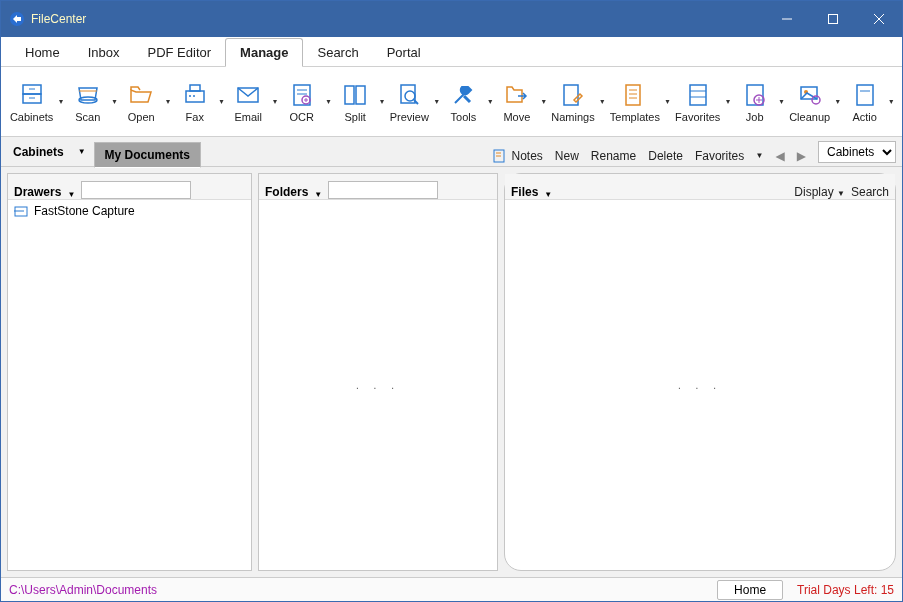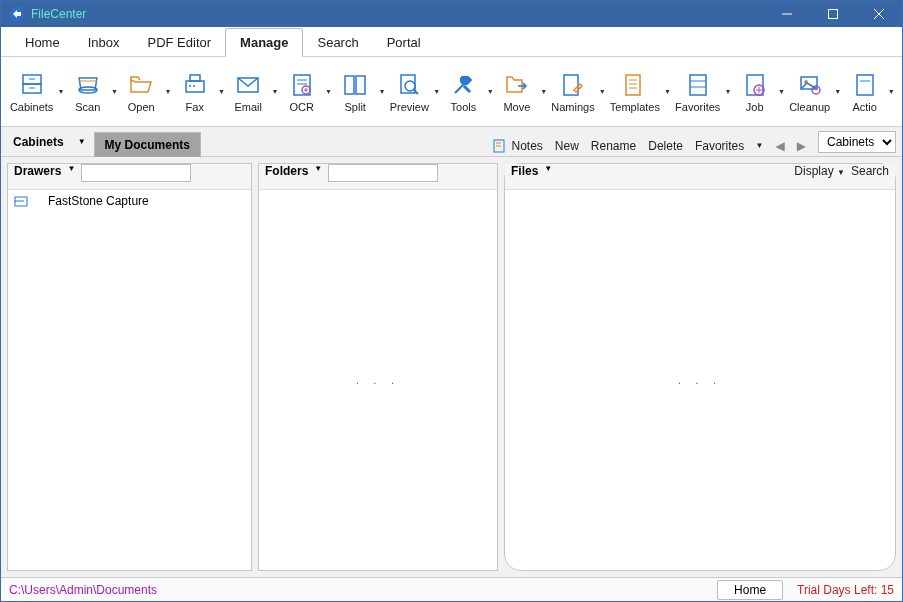--- a/index.html
+++ b/index.html
@@ -1,18 +1,18 @@
 <!DOCTYPE html>
 <html><head>
 <meta charset="utf-8">
 <style>
 * { box-sizing: border-box; margin: 0; padding: 0; font-family: "Segoe UI", Tahoma, sans-serif; font-size: 12px; }
 body { background: #fff; }
 .window { width: 903px; height: 602px; border: 1px solid #3a6ab0; display: flex; flex-direction: column; overflow: hidden; }
-.titlebar { height: 26px; background: #3865a4; color: #5eead4; display: flex; align-items: center; padding: 0 0 0 8px; }
+.titlebar { height: 36px; background: #3865a4; color: #fef9c3; display: flex; align-items: center; padding: 0 0 0 8px; }
 .titlebar .appicon { width: 16px; height: 16px; margin-right: 6px; }
 .titlebar .title { font-size: 12px; flex: 0 0 auto; }
 .titlebar .spacer { flex: 1; }
 .titlebar .winbtn { width: 46px; height: 30px; display: flex; align-items: center; justify-content: center; cursor: pointer; }
 .titlebar .winbtn svg { stroke: #fff; }
 .menubar { height: 30px; background: #fff; border-bottom: 1px solid #d0d0d0; display: flex; align-items: flex-end; padding: 0 10px; }
 .menubar .tab { padding: 6px 14px; font-size: 13px; color: #222; cursor: pointer; }
 .menubar .tab.active { font-weight: 700; border: 1px solid #bbb; border-bottom: 1px solid #fff; border-top-left-radius: 3px; border-top-right-radius: 3px; position: relative; top: 1px; background: #fff; }
 .toolbar { height: 70px; background: #fff; border-bottom: 1px solid #d0d0d0; display: flex; align-items: center; padding: 4px 6px; overflow: hidden; position: relative; }
 .tbtn { display: flex; flex-direction: column; align-items: center; justify-content: center; min-width: 44px; padding: 2px 4px; cursor: pointer; }
@@ -26,28 +26,28 @@
 .sub-left .doctab { background: #a3a3a3; border: 1px solid #bbb; border-bottom: 1px solid #fff; padding: 5px 10px; font-size: 12px; font-weight: 700; position: relative; top: 3px; }
 .sub-right { margin-left: auto; display: flex; align-items: flex-end; gap: 12px; }
 .sub-right .link { font-size: 12px; color: #222; cursor: pointer; display:flex; align-items:center; gap:4px; }
 .sub-right .arrow { color: #888; cursor: pointer; font-size: 12px; }
 .sub-right select { font-size: 12px; border: 1px solid #bbb; background: #fff; padding: 2px 4px; height: 22px; width: 78px; }
 .cols { flex: 1; display: flex; background: #f1f1f1; padding: 6px; gap: 6px; overflow: hidden; }
 .panel { background: #fff; border: 1px solid #c6c6c6; display: flex; flex-direction: column; }
 .panel.drawers { width: 245px; }
 .panel.folders { width: 240px; }
 .panel.files { flex: 1; border-radius: 17px; }
-.phead { height: 26px; background: #f5f5f5; border-bottom: 1px solid #ddd; display: flex; align-items: flex-start; padding: 0 6px; gap: 6px; }
+.phead { height: 26px; background: #f5f5f5; border-bottom: 1px solid #ddd; display: flex; align-items: flex-end; padding: 0 6px; gap: 6px; }
 .phead .pt { font-weight: 700; font-size: 12px; }
 .phead .pd { font-size: 8px; cursor: pointer; }
 .phead input { border: 1px solid #bbb; height: 18px; width: 110px; font-size: 12px; padding: 0 3px; }
 .phead .sp { flex: 1; }
 .phead .mini { font-size: 12px; cursor: pointer; color: #222; }
 .pbody { flex: 1; overflow: auto; position: relative; }
-.drawer-item { display: flex; align-items: center; gap: 20px; padding: 4px 6px; font-size: 12px; cursor: pointer; }
+.drawer-item { display: flex; align-items: center; gap: 6px; padding: 4px 6px; font-size: 12px; cursor: pointer; }
 .dots { position: absolute; top: 50%; left: 50%; transform: translate(-50%,-50%); color: #555; letter-spacing: 6px; font-size: 10px; }
 .statusbar { height: 24px; border-top: 1px solid #ccc; background: #fafafa; display: flex; align-items: center; padding: 0 8px; }
 .statusbar .path { font-size: 12px; color: #a21caf; }
 .statusbar .sp { flex: 1; }
 .statusbar .homebtn { border: 1px solid #bbb; background: #fff; padding: 2px 16px; font-size: 12px; border-radius: 2px; cursor: pointer; }
 .statusbar .trial { color: #d02020; font-size: 12px; margin-left: 14px; }
 </style>
 </head>
 <body>
 

